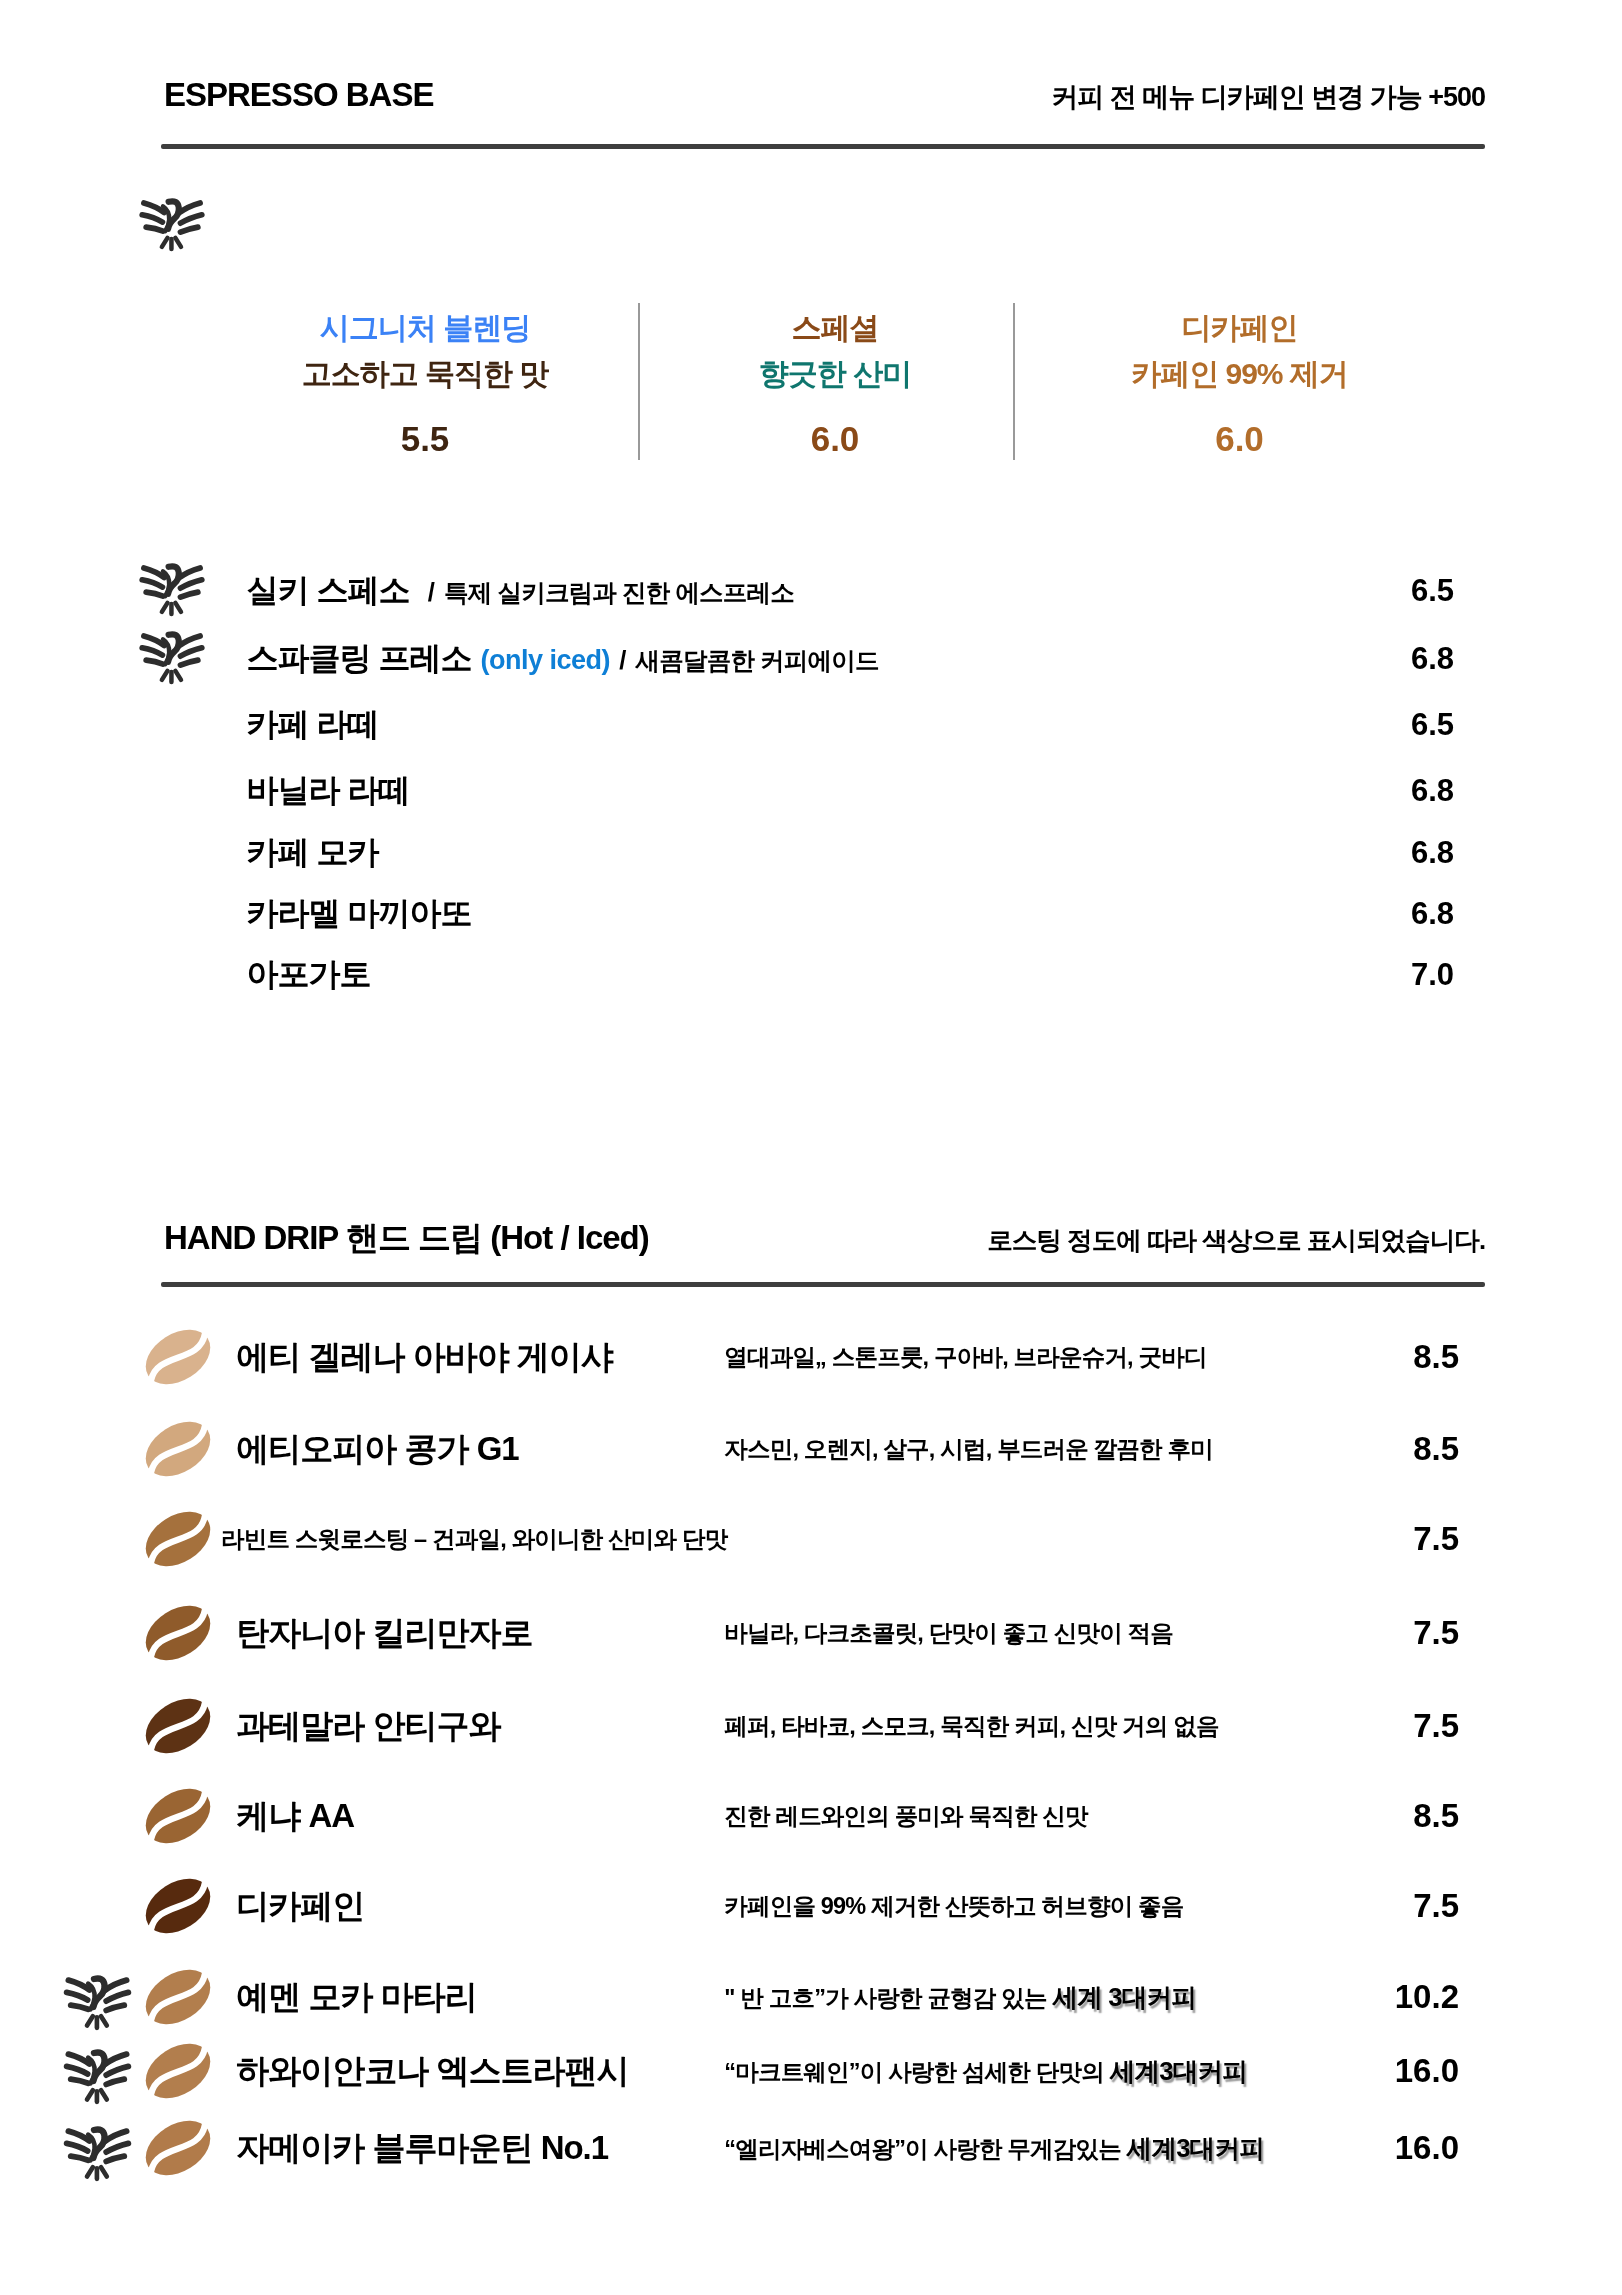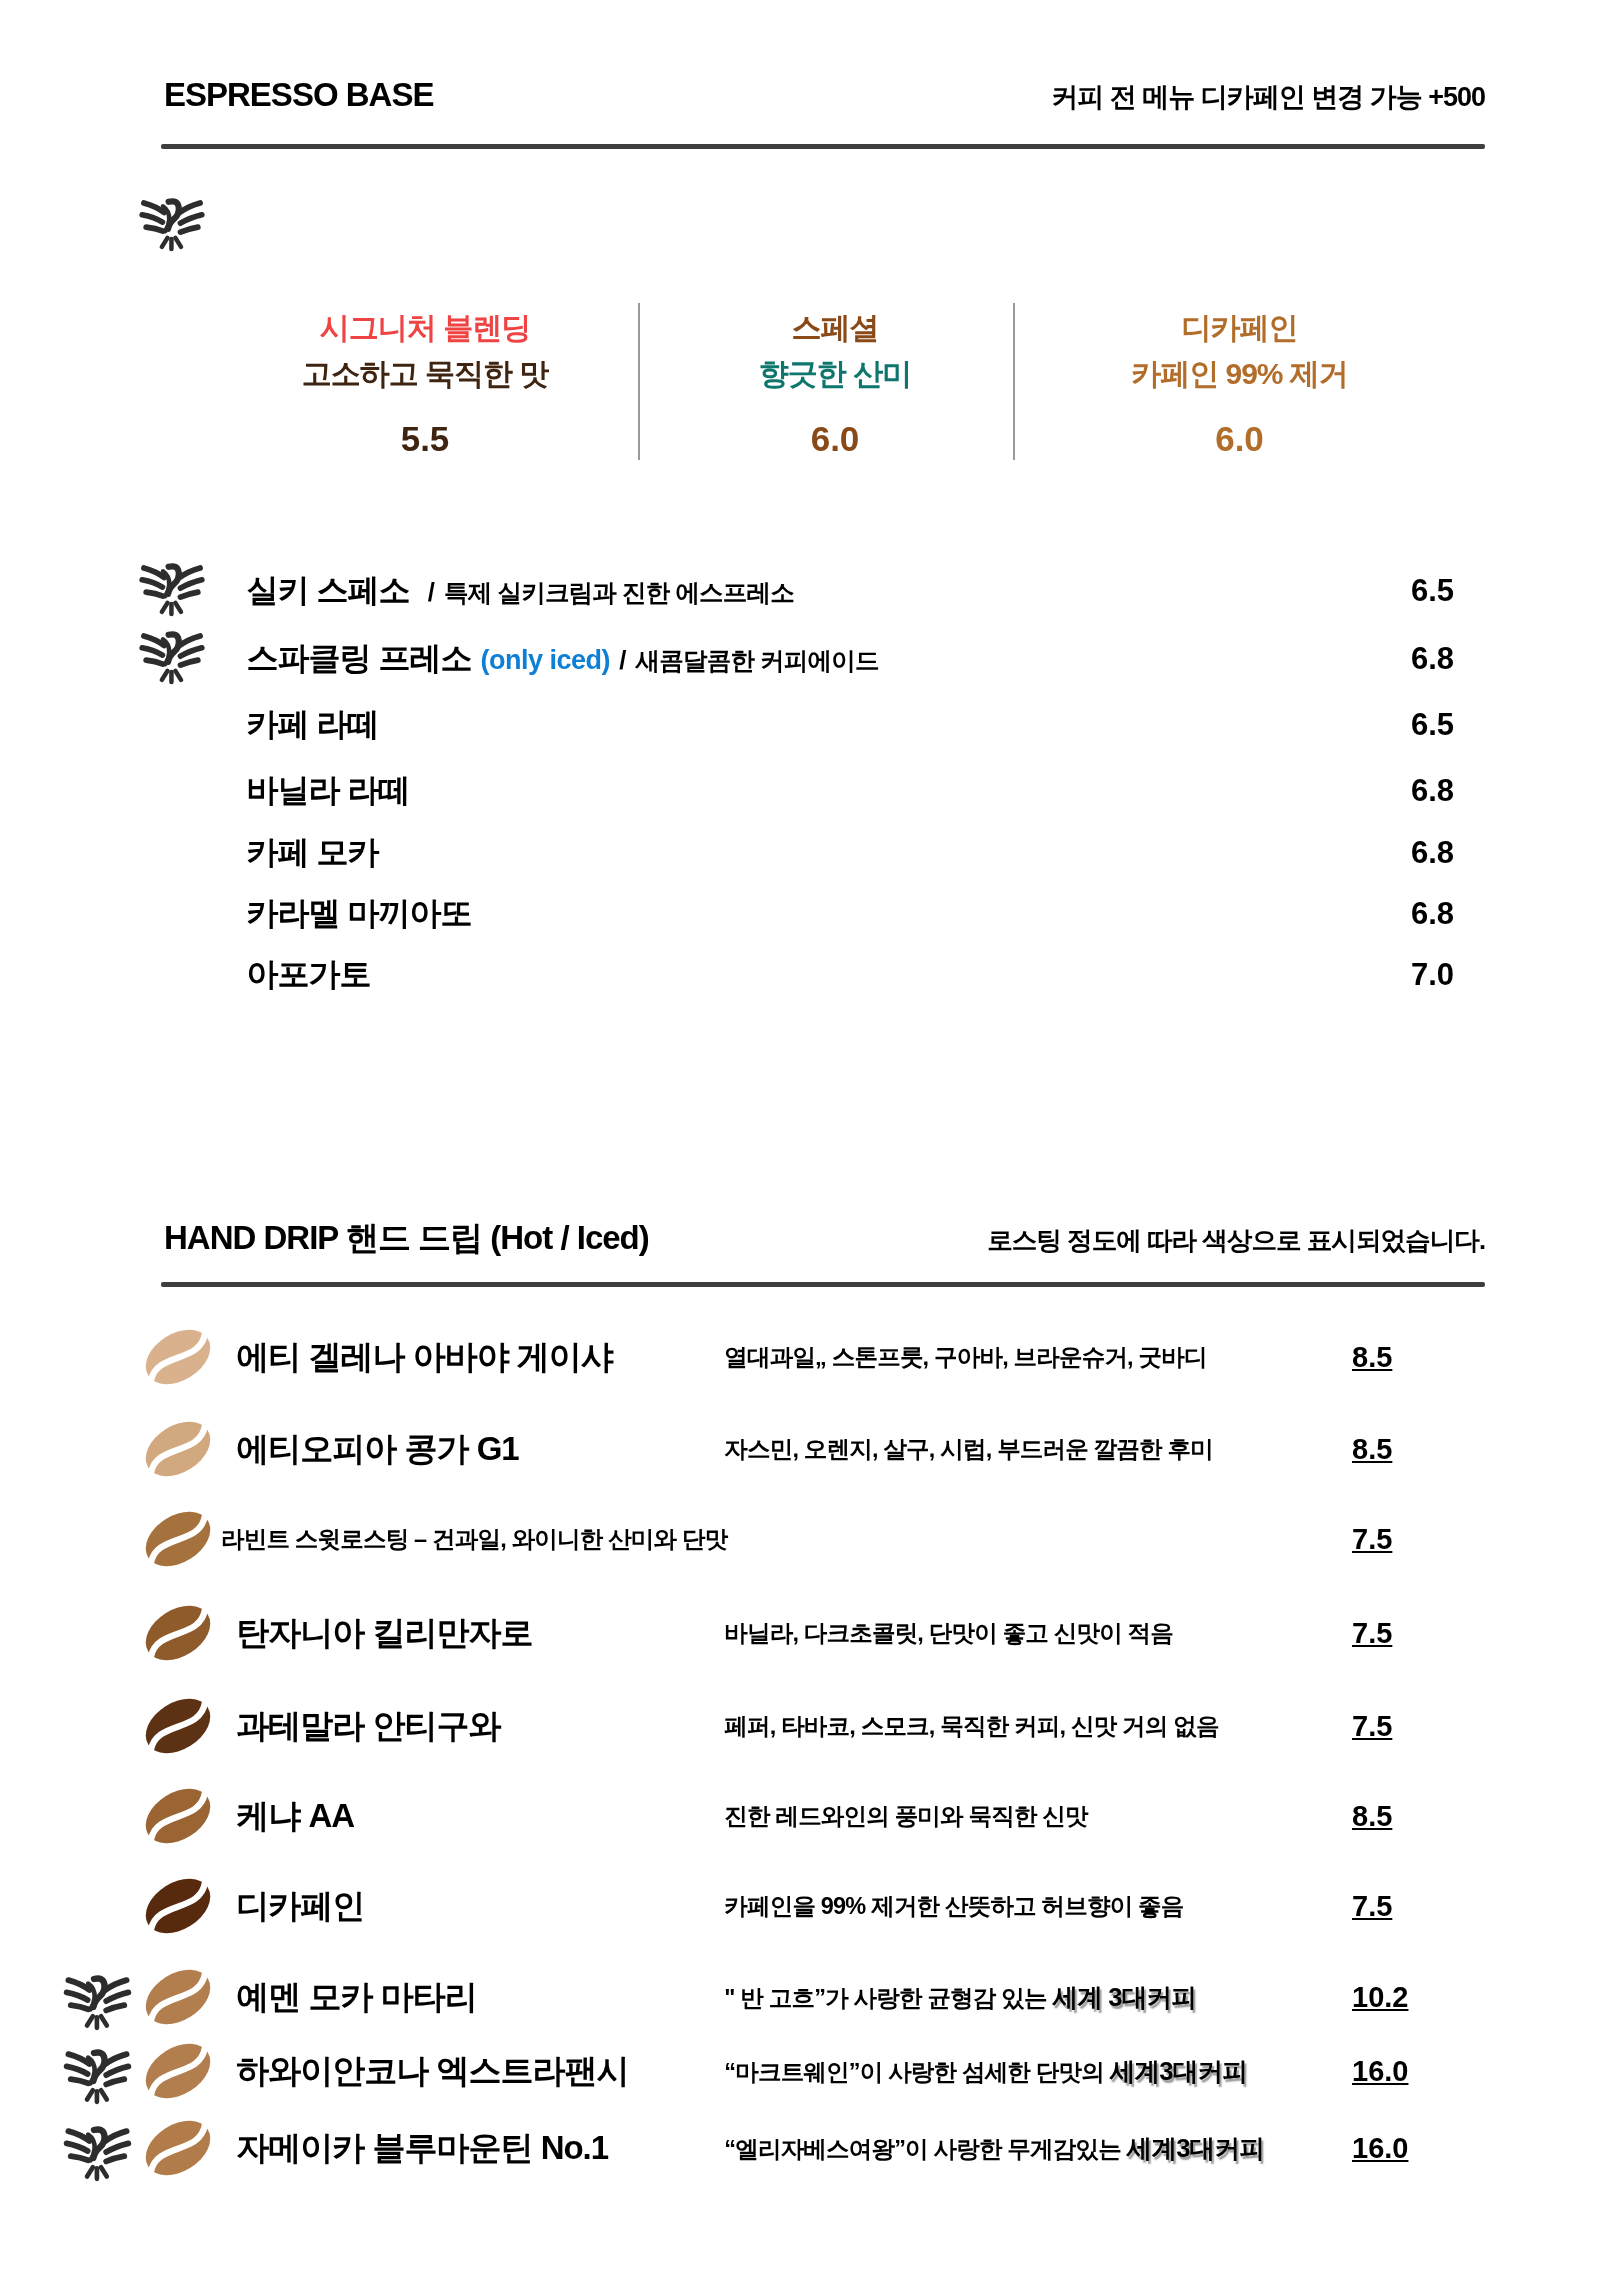--- a/index.html
+++ b/index.html
@@ -36,21 +36,21 @@
   .e-price{flex:0 0 102px;font-size:31px;font-weight:800;text-align:right;}
 
   
   .h-row{position:absolute;left:54px;right:164px;height:82px;display:flex;align-items:center;}
   .bird-slot{flex:0 0 77px;height:77px;display:flex;align-items:center;}
   .bean-slot{flex:0 0 82px;height:82px;display:flex;align-items:center;}
   .h-name{flex:0 0 488px;padding-left:15.3px;font-size:33px;font-weight:800;letter-spacing:-1px;white-space:nowrap;}
   .h-desc{flex:1;font-size:23.5px;font-weight:600;letter-spacing:-0.8px;white-space:nowrap;overflow:hidden;}
   .h-desc .d-bold{font-weight:800;}
   .h-desc .d-shadow{font-weight:800;font-size:25.6px;text-shadow:2px 2.6px 1.5px rgba(0,0,0,0.40);}
-  .h-price{flex:0 0 107px;font-size:29px;font-weight:800;text-align:left;text-decoration:underline;}
+  .h-price{flex:0 0 107px;font-size:33px;font-weight:800;text-align:right;}
 
   
   .bird{width:68px;height:62px;}
   .bird-sm{width:71px;height:64px;margin-top:13.3px;}
   .bean{width:78px;height:78px;}
   .bean-slit{fill:none;stroke:#ffffff;stroke-width:8;stroke-linecap:round;}
 </style>
 </head>
 <body>
 
@@ -88,21 +88,21 @@
 
   <div class="americano">
     <span class="icon-slot">
       <svg class="bird" viewBox="0 0 134 122" width="68" height="62">
           <use href="#bird"></use>
         </svg>
     </span>
   </div>
 
   <div class="opt-col" style="left:215px;width:404px">
-    <div class="opt-line" style="color: #ef4444;">시그니처 블렌딩</div>
+    <div class="opt-line" style="color: #3b82f6;">시그니처 블렌딩</div>
     <div class="opt-line" style="color: rgb(63, 37, 17);">고소하고 묵직한 맛</div>
     <div class="opt-price" style="color: rgb(63, 37, 17);">5.5</div>
   </div>
   <div class="opt-divider" style="left:630px"></div>
   <div class="opt-col" style="left:649px;width:356px">
     <div class="opt-line" style="color: rgb(138, 74, 24);">스페셜</div>
     <div class="opt-line" style="color: #0f766e;">향긋한 산미</div>
     <div class="opt-price" style="color: rgb(138, 74, 24);">6.0</div>
   </div>
   <div class="opt-divider" style="left:1005px"></div>

